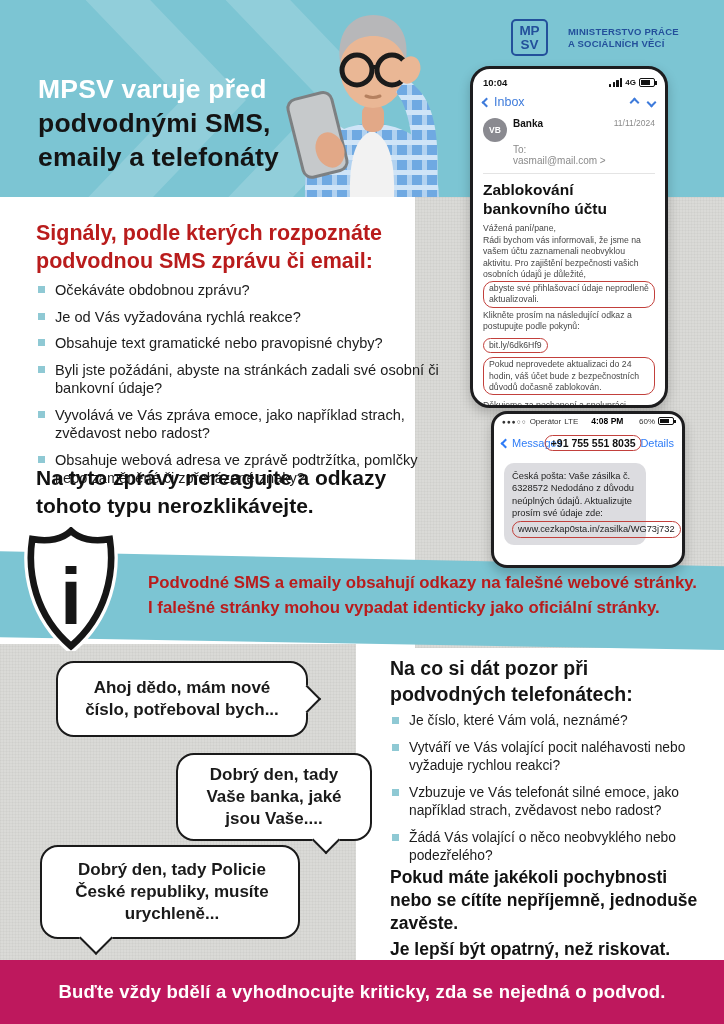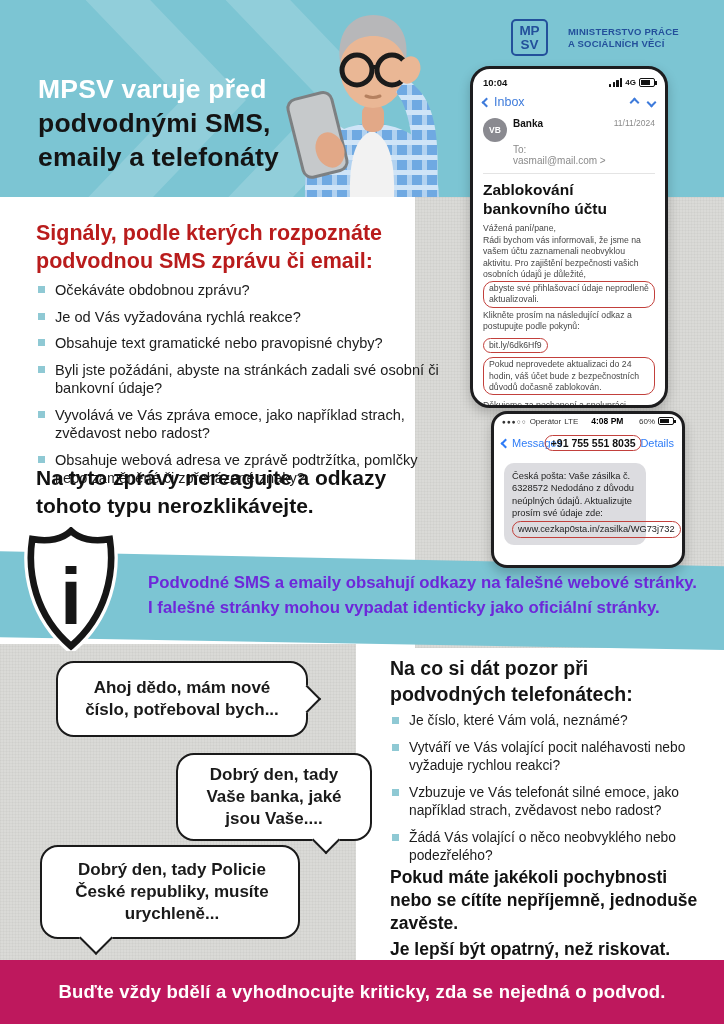--- a/index.html
+++ b/index.html
@@ -78,21 +78,21 @@
   
   .sig-head { left:36px; top:220px; font-size:21.5px; font-weight:800; color:#b91c1c; line-height:1.3; }
   .sig-list { left:36px; top:281px; width:408px; list-style:none; }
   .sig-list li { display:flex; margin-bottom:8.5px; font-size:14.6px; color:#1c1c1c; line-height:1.25; }
   .sq { flex:none; width:7px; height:7px; background:#8fc9d4; margin:5px 10px 0 2px; }
   .sig-warning { left:36px; top:464px; font-size:21px; font-weight:800; color:#121212; line-height:1.32; }
 
   
   .banner { left:0; top:545px; width:724px; height:106px; background:#7cc5d3;
     clip-path:polygon(0 6%,100% 20%,100% 99%,0 87%); z-index:4; }
-  .banner-text { left:148px; top:570px; width:566px; font-size:16.8px; font-weight:800; color:#6d28d9; line-height:25px; z-index:5; }
+  .banner-text { left:148px; top:570px; width:566px; font-size:16.8px; font-weight:800; color:#b91c1c; line-height:25px; z-index:5; }
   .shield { left:20px; top:527px; width:102px; height:124px; z-index:7; }
 
   
   .bubble { position:absolute; background:#fff; border:2.5px solid #1a1a1a; border-radius:18px;
     display:flex; align-items:center; justify-content:flex-start; text-align:center;
     font-size:17px; font-weight:600; color:#1a1a1a; line-height:1.3; padding:8px 12px; z-index:3; }
   .bub1 { left:56px; top:661px; width:252px; height:76px; }
   .bub2 { left:176px; top:753px; width:196px; height:88px; }
   .bub3 { left:40px; top:845px; width:260px; height:94px;padding-left:16px; }
   .tail { position:absolute; width:20px; height:20px; background:#fff; transform:rotate(45deg); z-index:4; }

